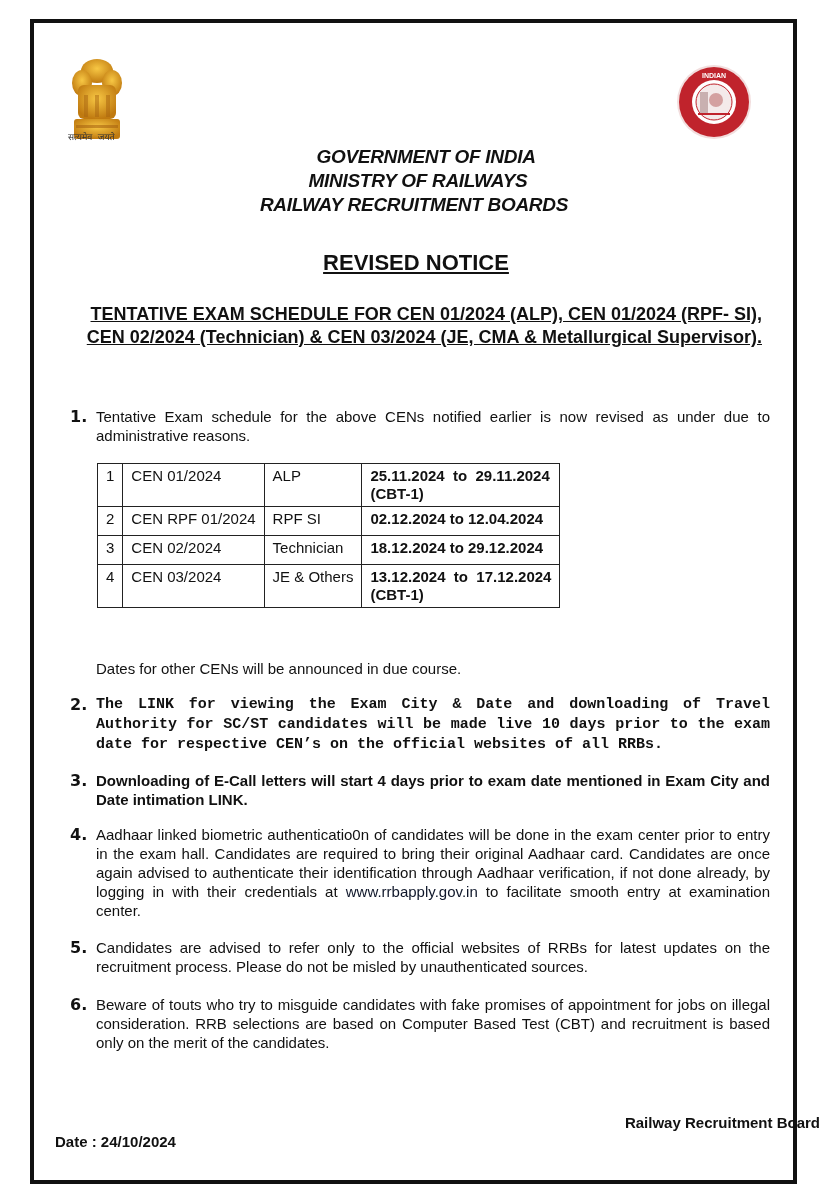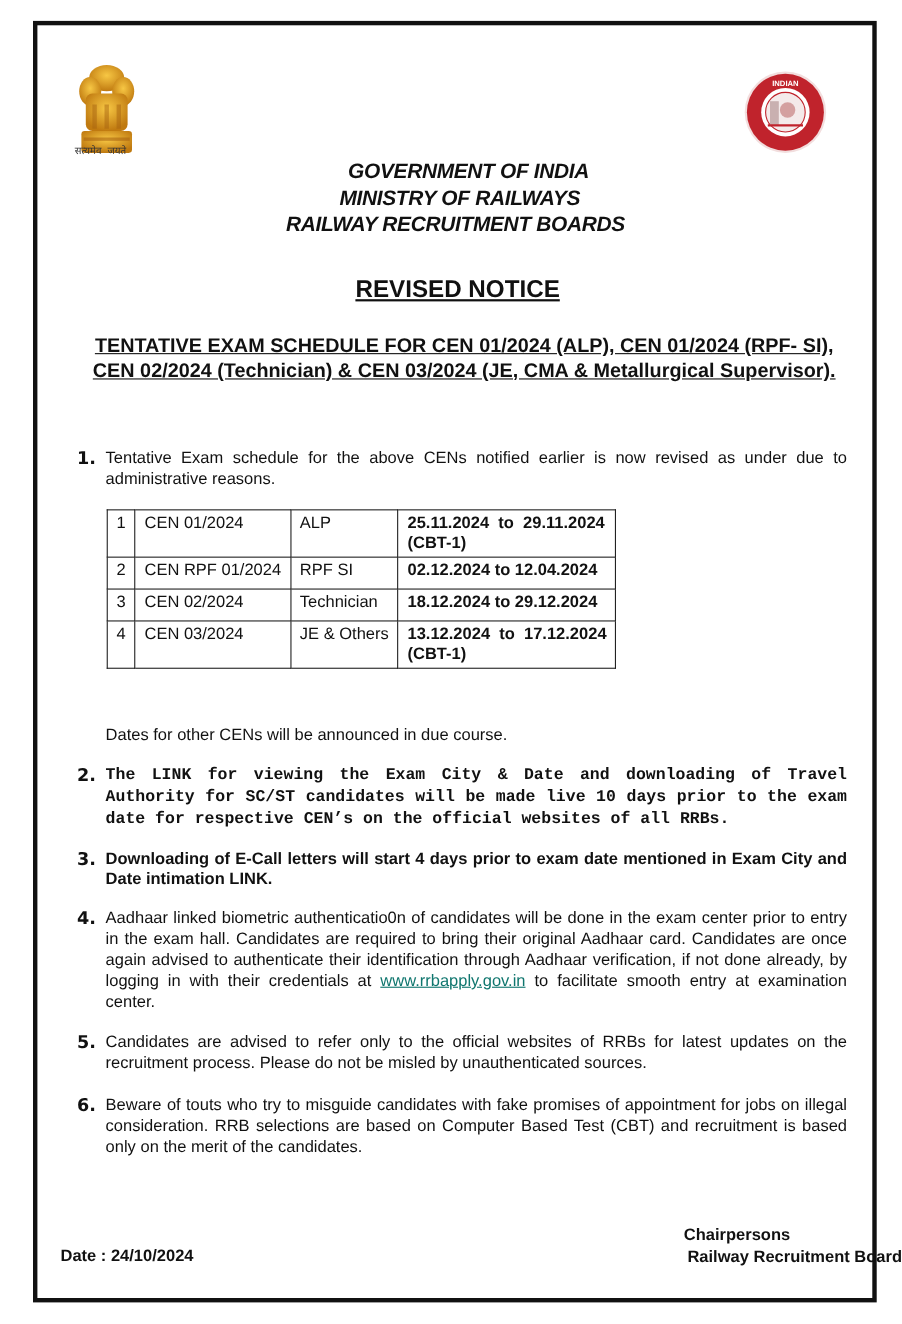--- a/index.html
+++ b/index.html
@@ -9,37 +9,37 @@
            border: 4px solid #111; box-sizing: content-box; }
   .emblem { position: absolute; left: 64px; top: 55px; width: 66px; height: 100px; }
   .emblem-motto { position: absolute; left: 68px; top: 130px; font-size: 9px;
                   font-family: Liberation Mono, monospace; color: #333; text-align: right; }
   .rail-logo { position: absolute; left: 676px; top: 64px; width: 76px; height: 76px; }
   .hdr { position: absolute; left: 0; width: 820px; text-align: center;
          font-weight: bold; text-decoration: underline; font-size: 19px; letter-spacing: -0.3px; }
   .hdr span { display: inline-block; font-style: italic; }
   .revised { position: absolute; left: 0; width: 832px; text-align: center; top: 250px;
              font-size: 22px; font-weight: bold; text-decoration: underline; }
-  .subject { position: absolute; left: 82px; width: 680px; top: 303px; text-align: center;
+  .subject { position: absolute; left: 82px; width: 680px; top: 303px; text-align: right;
              font-size: 18px; font-weight: bold; text-decoration: underline; line-height: 23px; }
   .item { position: absolute; left: 70px; width: 700px; font-size: 15px; line-height: 19px; }
   .item .num { position: absolute; left: 0; top: 0; font-weight: bold; font-size: 16px;
                font-family: "DejaVu Sans", sans-serif; }
   .item .txt { margin-left: 26px; text-align: justify; }
   .bold { font-weight: bold; }
   .verdana { font-family: Liberation Mono, monospace; font-weight: bold; font-size: 15px; line-height: 20px; }
   table.sched { position: absolute; left: 97px; top: 463px; border-collapse: collapse;
                 font-size: 15px; }
   table.sched td, table.sched th { border: 1.5px solid #222; padding: 3px 8px 3px 8px;
                 vertical-align: top; text-align: left; line-height: 18px; }
   table.sched th { font-weight: bold; height: 21px; }
   .c1 { width: 52px; } .c2 { width: 200px; } .c3 { width: 122px; } .c4 { width: 217px; }
   .dates { font-weight: bold; }
   .other-cens { position: absolute; left: 96px; top: 660px; font-size: 15px; }
-  .link { color: #0f766e; text-decoration: underline; }
+  .link { color: #0f172a; }
   .date-line { position: absolute; left: 55px; top: 1133px; font-weight: bold; font-size: 15px; }
   .sig { position: absolute; left: 520px; width: 300px; text-align: center; font-weight: bold;
          font-size: 15px; line-height: 20px; top: 1113px; }
   .sig .l2 { margin-left: -40px; text-align: right; }
 </style>
 </head>
 <body>
 
 <div class="frame"></div>
 
@@ -143,15 +143,14 @@
   <div class="txt">Candidates are advised to refer only to the official websites of RRBs for latest updates on the recruitment process. Please do not be misled by unauthenticated sources.</div>
 </div>
 
 <div class="item" style="top:995px;">
   <span class="num">6.</span>
   <div class="txt">Beware of touts who try to misguide candidates with fake promises of appointment for jobs on illegal consideration. RRB selections are based on Computer Based Test (CBT) and recruitment is based only on the merit of the candidates.</div>
 </div>
 
 <div class="date-line">Date : 24/10/2024</div>
 <div class="sig">
-  <div>Chairpersons</div>
   <div class="l2">Railway Recruitment Board</div>
 </div>
 
 </body></html>

